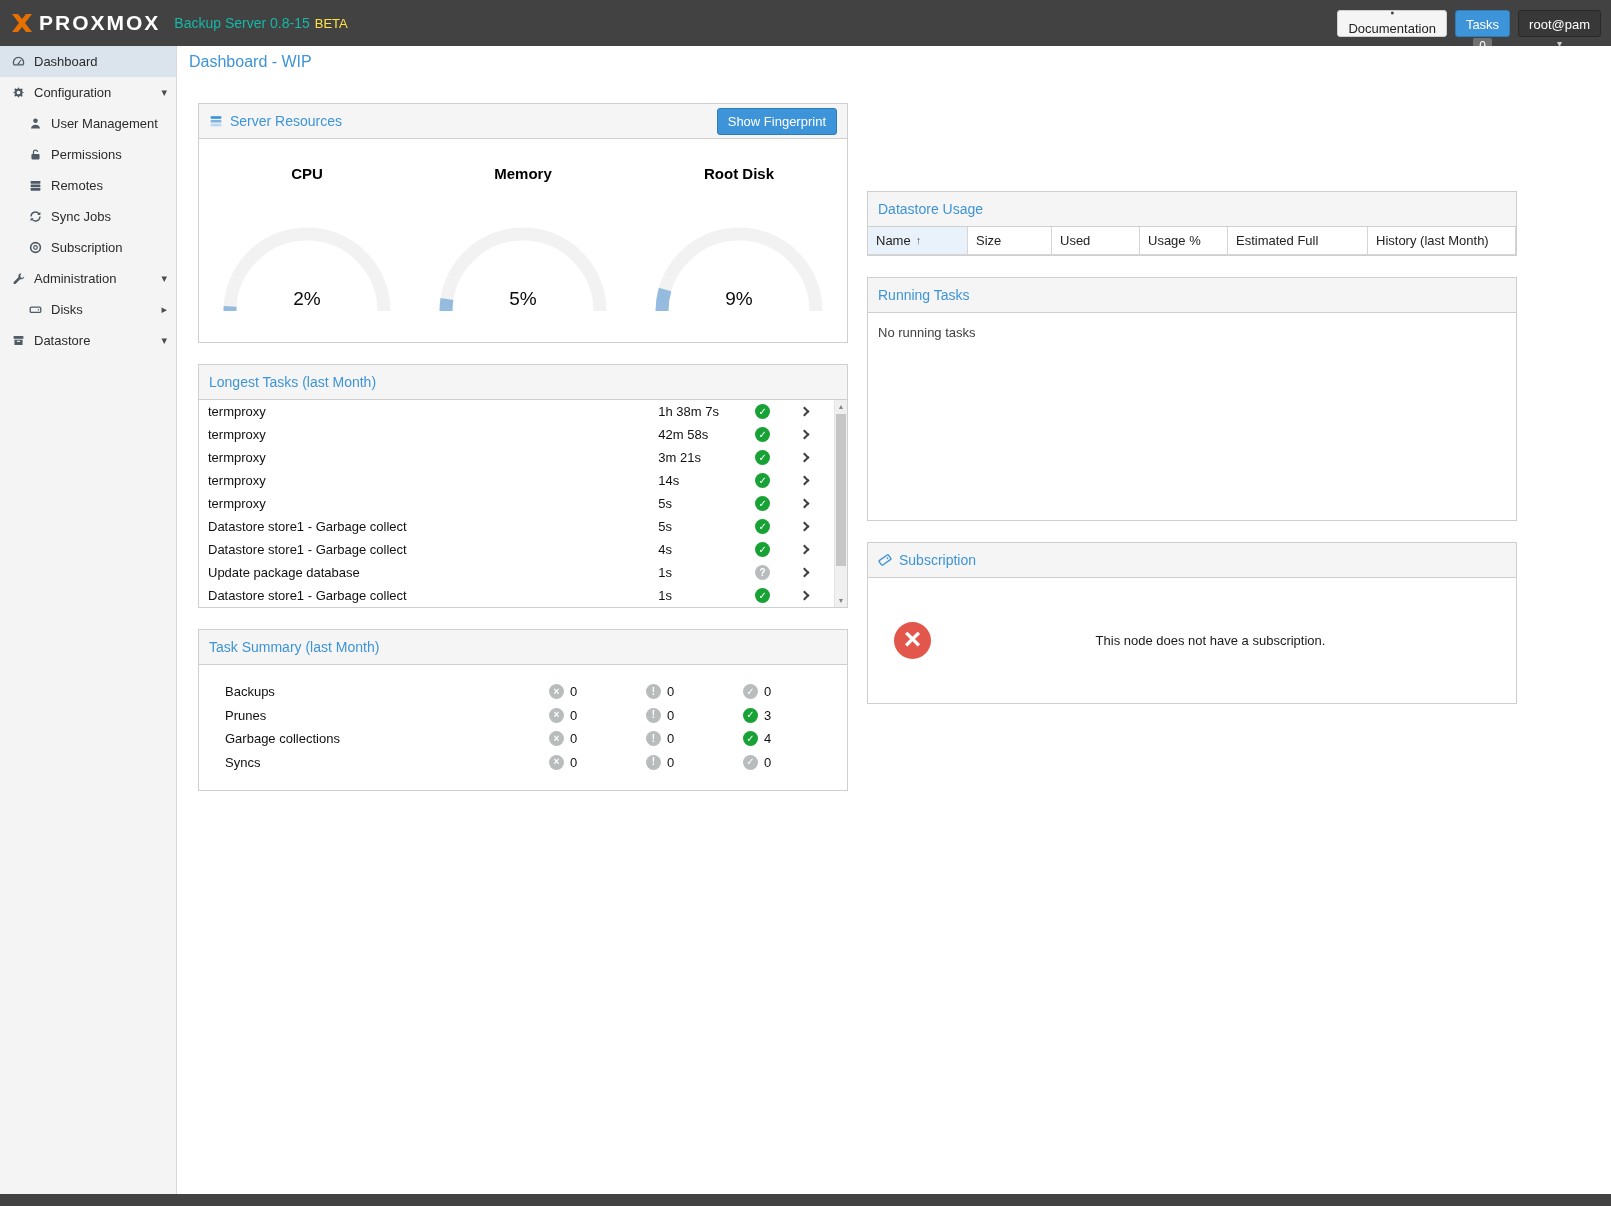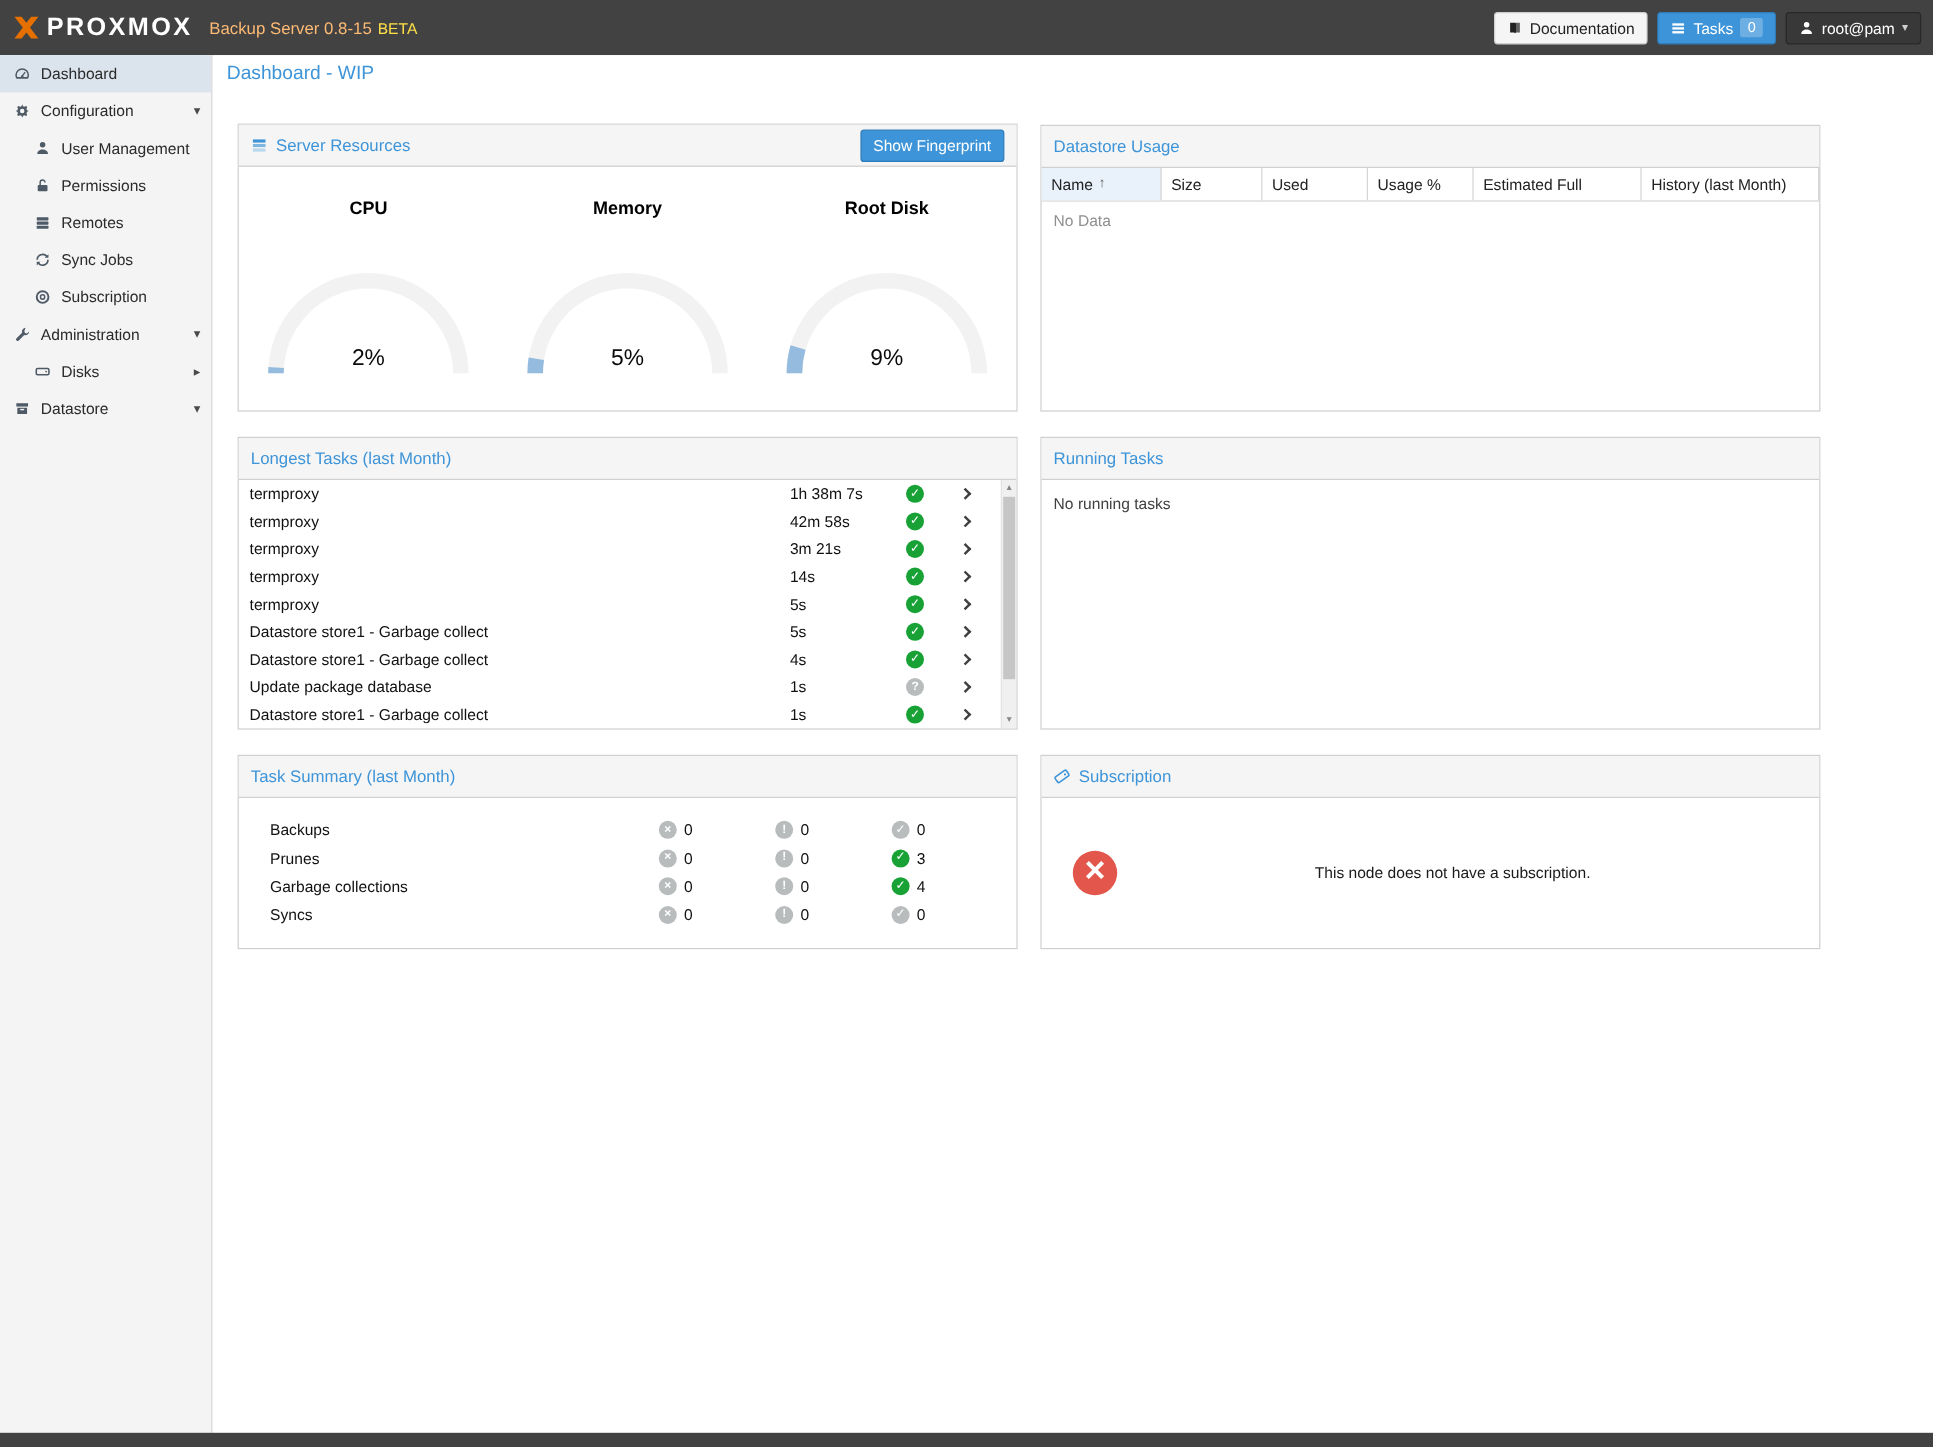--- a/index.html
+++ b/index.html
@@ -9,24 +9,24 @@
   *{box-sizing:border-box; margin:0; padding:0;}
   body{
     width:1611px; height:1206px; overflow:hidden; position:relative;
     font-family:"Liberation Sans","DejaVu Sans",sans-serif; background:#fff; font-size:13px; color:#1a1a1a;
   }
   
   .topbar{height:46px; background:var(--topbar); display:flex; align-items:center; padding:0 10px; color:#fff;}
   .logo{display:flex; align-items:center; cursor:pointer;}
   .logo svg{height:24px; width:24px;}
   .brand{font-weight:bold; font-size:21px; letter-spacing:2px; color:#fff; margin-left:5px;}
-  .product{font-size:14px; margin-left:14px; color:#fdba74;}
+  .product{font-size:14px; margin-left:14px; color:#14b8a6;}
   .beta{color:#fde047; margin-left:5px; font-size:13px; cursor:pointer;}
   .tb-right{margin-left:auto; display:flex; gap:8px; align-items:center;}
-  .tb-btn{height:27px; border-radius:3px; display:inline-flex; align-items:center; gap:6px; padding:0 10px; font-size:13px; cursor:pointer; border:1px solid transparent;}
+  .tb-btn{height:27px; border-radius:3px; display:inline-flex; align-items:center; gap:6px; padding:0 10px; font-size:13px; cursor:pointer; border:1px solid transparent;flex-direction:column;}
   .tb-doc{background:#f5f5f5; color:#222; border-color:#cfcfcf;}
   .tb-tasks{background:var(--accent); color:#fff; border-color:#2e7cb8;}
   .tb-tasks .badge{background:rgba(255,255,255,.25); padding:1px 6px; border-radius:2px; font-size:12px;}
   .tb-user{background:#383838; color:#fff; border-color:#282828;}
   .tb-btn svg{width:13px; height:13px;}
   .caret{font-size:10px; color:#cfcfcf;}
   
   .sidebar{position:absolute; left:0; top:46px; bottom:12px; width:177px; background:#f4f4f4; border-right:1px solid #d9d9d9;}
   .side-item{height:31px; display:flex; align-items:center; padding:0 8px 0 10px; font-size:13px; color:#2b2b2b; cursor:pointer; position:relative;}
   .side-item.child{padding-left:27px;}
@@ -462,21 +462,20 @@
             <div class="du-col" style="width: 88px;">
               <span>Usage %</span>
             </div>
             <div class="du-col" style="width: 140px;">
               <span>Estimated Full</span>
             </div>
             <div class="du-col" style="flex: 1 1 0%;">
               <span>History (last Month)</span>
             </div>
           </div>
-        <div class="du-body">No Data</div>
       </div>
 
       <div class="panel">
         <div class="panel-h">
           <span>Running Tasks</span>
         </div>
         <div class="rt-body">No running tasks</div>
       </div>
 
       <div class="panel">

